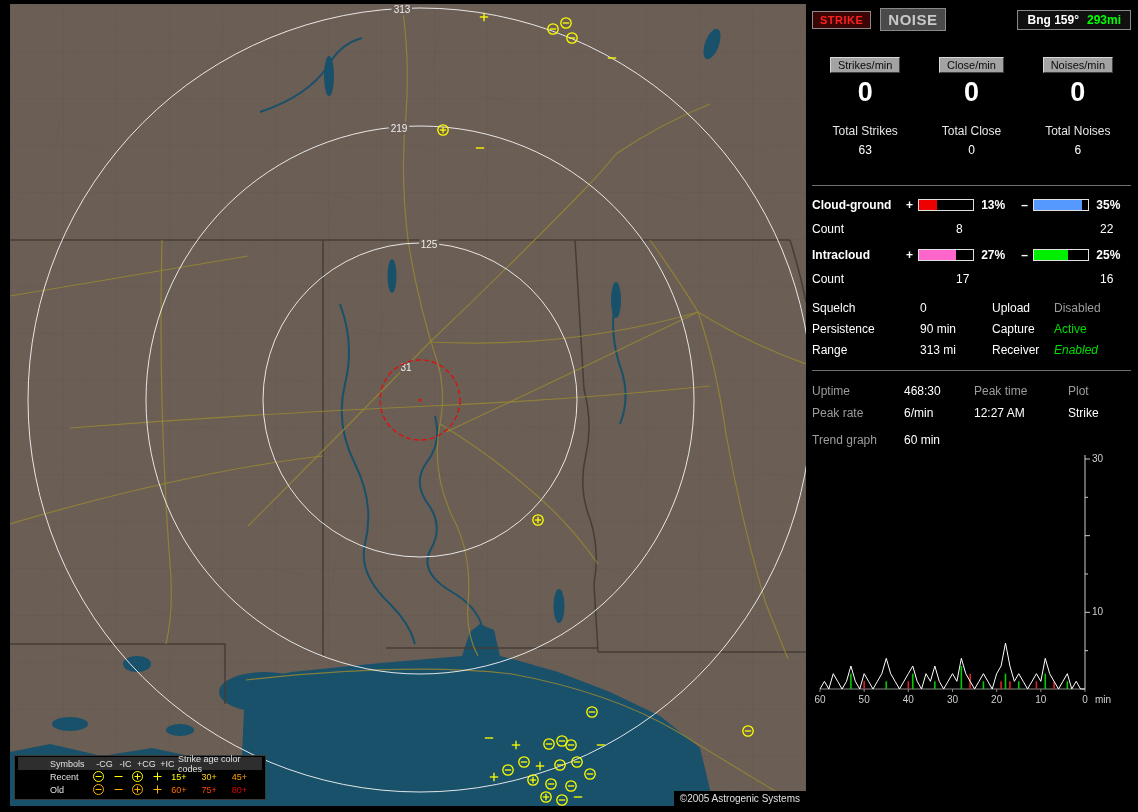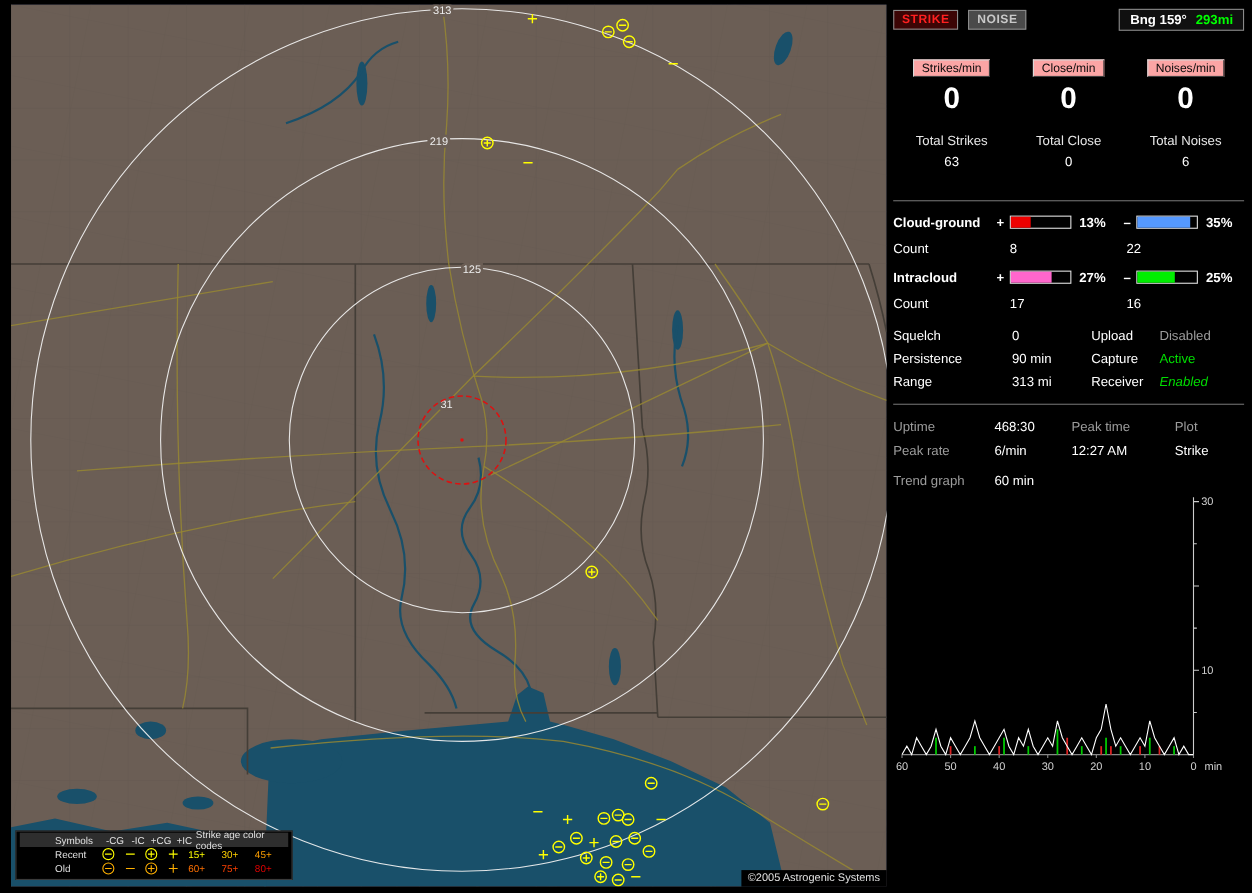--- a/index.html
+++ b/index.html
@@ -19,40 +19,40 @@
   .lg-age-title{flex:1;}
   .lg-sym svg{vertical-align:middle;}
   .copyright{position:absolute;right:0;bottom:0;background:#000;padding:2px 6px;
              font-size:10px;color:#e0e0e0;}
   
   .panel{position:absolute;left:812px;top:8px;width:319px;height:798px;font-size:12px;}
   .mode-row{display:flex;gap:9px;align-items:center;}
   .btn-strike{background:#3c0505;border:1px solid #8a8a8a;font-weight:bold;font-size:11px;
               padding:2px 7px;letter-spacing:.5px;font-family:inherit;}
   .btn-noise{background:#4a4a4a;color:#c8c8c8;border:1px solid #8a8a8a;font-weight:bold;
-             font-size:11px;padding:2px 7px;letter-spacing:.5px;font-family:inherit;}
+             font-size:15px;padding:2px 7px;letter-spacing:.5px;font-family:inherit;}
   .bearing{margin-left:auto;background:#101010;border:1px solid #8a8a8a;padding:2px 9px;
            display:flex;gap:8px;font-weight:bold;}
   .rates{display:grid;grid-template-columns:1fr 1fr 1fr;margin-top:26px;text-align:center;}
-  .rate-btn{background:#fca5a5;color:#0a0a0a;font-size:11px;padding:1px 7px;
+  .rate-btn{background:#a3a3a3;color:#0a0a0a;font-size:11px;padding:1px 7px;
             border:1px solid;border-color:#d8d8d8 #3f3f3f #3f3f3f #d8d8d8;
             justify-self:center;font-family:inherit;}
   .big-zero{font-size:27px;font-weight:bold;margin-top:4px;}
   .totals{display:grid;grid-template-columns:1fr 1fr 1fr;text-align:center;margin-top:16px;}
   .total-label{color:#e6e6e6;}
   .total-value{margin-top:5px;}
   .sep{border-top:1px solid #6f6f6f;margin-top:28px;}
   .dist-title{color:#a8a8a8;margin-top:8px;padding-bottom:4px;border-bottom:1px solid #6f6f6f;}
   .dist-row{display:flex;align-items:center;margin-top:12px;gap:4px;}
   .dist-name{width:92px;font-weight:bold;}
   .sign{width:10px;text-align:center;font-weight:bold;}
   .bar{width:56px;height:10px;border:1px solid #e0e0e0;background:#000;}
   .bar i{display:block;height:100%;}
   .pct{width:36px;font-weight:bold;padding-left:3px;}
-  .count-row{display:flex;margin-top:10px;}
+  .count-row{display:flex;margin-top:10px;gap:38px;}
   .cr-label{width:106px;}
   .cr-v1{width:106px;}
   .datetime{margin-top:14px;border:1px solid #909090;padding:5px 9px;font-weight:bold;font-size:15px;}
   .status{display:grid;grid-template-columns:108px 72px 62px auto;row-gap:7px;margin-top:15px;}
   .stats{display:grid;grid-template-columns:92px 70px 94px auto;row-gap:8px;margin-top:13px;}
   .muted{color:#9c9c9c;}
   .trend-row{display:flex;margin-top:13px;}
   .trend-lbl{width:92px;}
   #trend-svg{margin-top:5px;overflow:visible;}
 </style>

